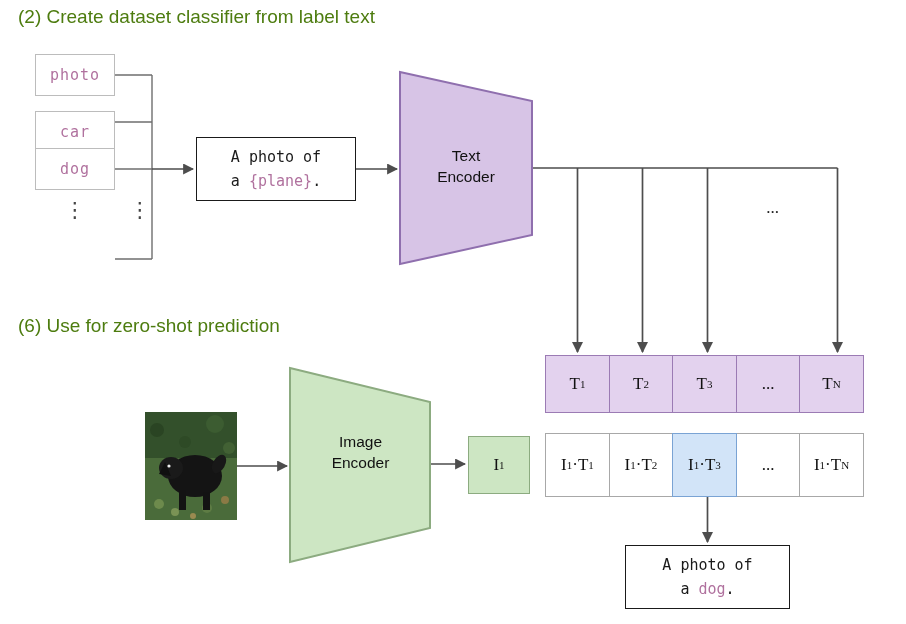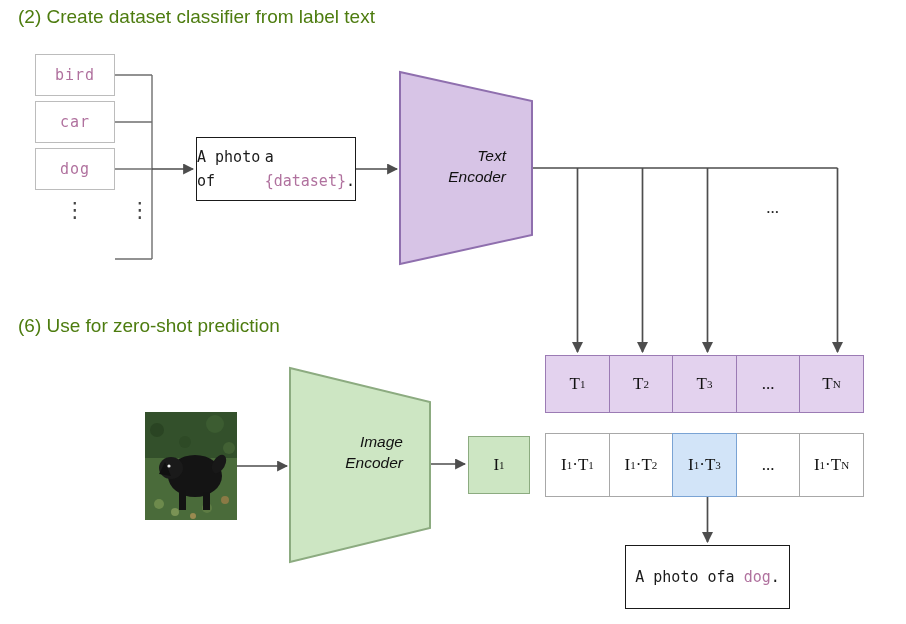--- a/index.html
+++ b/index.html
@@ -5,26 +5,26 @@
   * { margin:0; padding:0; box-sizing:border-box; }
   html,body { background:#ffffff; }
   body { font-family:"Liberation Sans", sans-serif; }
   .canvas { position:relative; width:906px; height:624px; background:#fff; overflow:hidden; }
   .wires { position:absolute; left:0; top:0; width:906px; height:624px; }
   .sec-title { position:absolute; font-size:19px; color:#4d7c0f; white-space:nowrap; }
   .label-box { position:absolute; width:80px; height:42px; border:1.5px solid #bcbcbc; background:#fff;
                display:flex; align-items:center; justify-content:center;
                font-family:"DejaVu Sans Mono", monospace; font-size:15px; color:#b0719e; letter-spacing:1px; }
   .mono-box { position:absolute; border:1.5px solid #1a1a1a; background:#fff;
-              display:flex; align-items:center; justify-content:center;
+              display:flex; flex-direction:column; align-items:center; justify-content:center;
               font-family:"DejaVu Sans Mono", monospace; font-size:15px; color:#1a1a1a; line-height:1.6; }
   .pink { color:#b0719e; }
   .vdots { position:absolute; font-family:"DejaVu Sans", sans-serif; font-size:21px; color:#444; text-align:center; }
   .hdots { position:absolute; font-family:"Liberation Serif", serif; font-size:17px; color:#222; text-align:center; }
-  .enc-label { position:absolute; text-align:right; font-size:15.5px; color:#111; line-height:1.35;font-style:italic; }
+  .enc-label { position:absolute; text-align:center; font-size:15.5px; color:#111; line-height:1.35; }
   .row { position:absolute; display:flex; }
   .cell { width:65px; display:flex; align-items:center; justify-content:center;
           font-family:"Liberation Serif", serif; font-size:17px; color:#111; background:#fff; }
   .cell + .cell { margin-left:-1.5px; }
   .t-cell { background:#e3d2ee; border:1.5px solid #9b7bb4; }
   .r-white { border:1.5px solid #a8a8a8; }
   .r-blue  { border:1.5px solid #7aa3d4; background:#d2e4f8; position:relative; z-index:1; }
   sub { font-size:0.65em; line-height:0; }
   .i-box { position:absolute; border:1.5px solid #8cab80; background:#cde6c3;
            display:flex; align-items:center; justify-content:center;
@@ -63,29 +63,29 @@
       <path d="M430,464 H465" marker-end="url(#arrow)"></path>
       <path d="M707.5,497 V542" marker-end="url(#arrow)"></path>
     </g>
 
     <polygon points="400,72 532,101 532,235 400,264" fill="#d7c4e6" stroke="#8f6fae" stroke-width="2"></polygon>
     <polygon points="290,368 430,402 430,528 290,562" fill="#cde6c3" stroke="#8cab80" stroke-width="2"></polygon>
   </svg>
 
   <div class="sec-title" style="left:18px; top:6px;">(2) Create dataset classifier from label text</div>
 
-  <div class="label-box" style="left:35px; top:54px;">bird</div>
-  <div class="label-box" style="left:35px; top:101px;">car</div>
+  <div class="label-box" style="left:35px; top:54px;">photo</div>
+  <div class="label-box" style="left:35px; top:111px;">car</div>
   <div class="label-box" style="left:35px; top:148px;">dog</div>
   <div class="vdots" style="left:35px; top:198px; width:80px;">⋮</div>
   <div class="vdots" style="left:128px; top:198px; width:24px;">⋮</div>
 
   <div class="mono-box" style="left:196px; top:137px; width:160px; height:64px;">
     <span>A photo of</span>
-    <span><span>a </span><span class="pink">{dataset}</span><span>.</span></span>
+    <span><span>a </span><span class="pink">{plane}</span><span>.</span></span>
   </div>
 
   <div class="enc-label" style="left:426px; top:146px; width:80px;">Text Encoder</div>
 
   <div class="hdots" style="left:755px; top:198px; width:35px;">...</div>
 
   <div class="row" style="left:545px; top:355px; height:58px;">
     <div class="cell t-cell">
         <span>T</span>
         <sub>1</sub>

